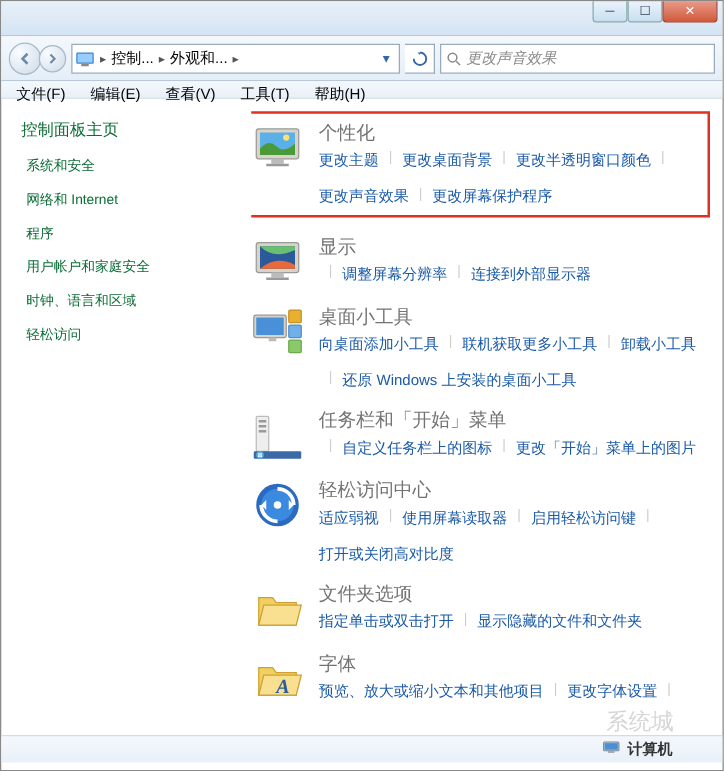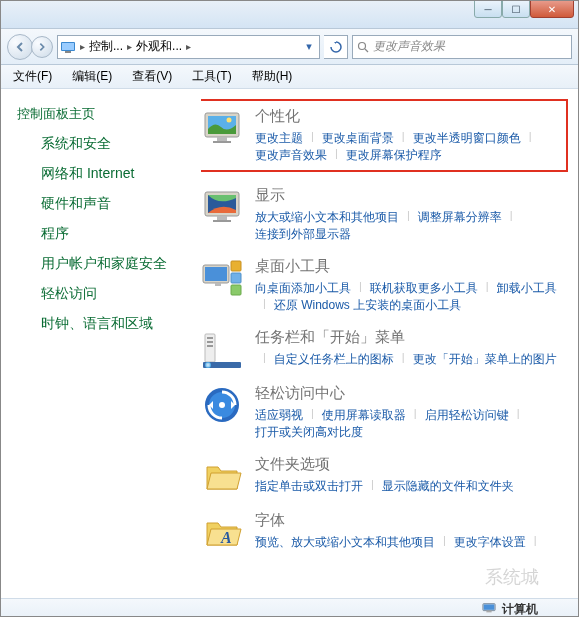--- a/index.html
+++ b/index.html
@@ -109,25 +109,25 @@
     background: #fff;
     display: flex;
     align-items: center;
     padding: 0 4px;
     color: #888;
     font-style: italic;
   }
   .search svg { margin-right: 4px; flex-shrink: 0; }
   
   .menubar {
-    height: 24px;
+    height: 14px;
     background: linear-gradient(to bottom, #f4f8fc, #e8f0f8);
     border-bottom: 1px solid #d0dce8;
     display: flex;
-    align-items: center;
+    align-items: flex-start;
     padding: 0 4px;
     gap: 4px;
   }
   .menu-item {
     padding: 2px 8px;
     cursor: default;
   }
   
   .body-split {
     display: flex;
@@ -139,22 +139,22 @@
     overflow: hidden;
   }
   .side-home {
     color: #0a6c34;
     font-size: 13px;
     display: block;
   }
   .side-link {
     display: block;
     color: #0a6c34;
-    font-size: 14px;
-    margin: 12px 0 12px 24px;
+    font-size: 11px;
+    margin: 12px 0 12px 4px;
   }
   .side-link.current {
     color: #000;
     font-weight: bold;
   }
   .main {
     flex: 1;
     padding: 10px 8px 10px 0;
     overflow: hidden;
   }
@@ -180,21 +180,21 @@
   }
   .cat-body { flex: 1; min-width: 0; }
   .cat-title {
     color: #737373;
     font-size: 15px;
     margin-bottom: 4px;
   }
   .cat-links {
     display: flex;
     flex-wrap: wrap;
-    row-gap: 0;
+    row-gap: 12px;
   }
   .cat-link {
     color: #1a5aa8;
     font-size: 12px;
     white-space: nowrap;
   }
   .cat-sep {
     color: #ccc;
     padding: 0 8px;
     font-size: 11px;
@@ -285,25 +285,24 @@
   <div class="menu-item">帮助(H)</div>
 </div>
 
 <div class="body-split">
 
   <div class="side">
     <a class="side-home">控制面板主页</a>
     <div id="side-items">
         <a class="side-link">系统和安全</a>
         <a class="side-link">网络和 Internet</a>
-        <a class="side-link">硬件和声音</a>
         <a class="side-link">程序</a>
         <a class="side-link">用户帐户和家庭安全</a>
+        <a class="side-link">时钟、语言和区域</a>
         <a class="side-link">轻松访问</a>
-        <a class="side-link">时钟、语言和区域</a>
       </div>
   </div>
 
   <div class="main">
     <div id="cats">
         <div class="cat highlight">
           <div class="cat-icon">
             <svg width="42" height="42" viewBox="0 0 42 42">
               <rect x="4" y="6" width="34" height="24" rx="2" fill="#d8d4c8" stroke="#999"></rect>
               <rect x="7" y="9" width="28" height="18" fill="#5bb0e8"></rect>
@@ -335,21 +334,20 @@
               <rect x="7" y="9" width="28" height="18" fill="#2a5a9a"></rect>
               <path d="M7 9 Q18 20 35 12 V9 Z" fill="#6ac070"></path>
               <path d="M7 27 Q20 16 35 24 V27 Z" fill="#e86a3a"></path>
               <rect x="16" y="30" width="10" height="4" fill="#bbb"></rect>
               <rect x="12" y="34" width="18" height="2" fill="#999"></rect>
             </svg>
           </div>
           <div class="cat-body">
             <div class="cat-title">显示</div>
             <div class="cat-links">
-              <a class="cat-link">放大或缩小文本和其他项目</a>
               <span class="cat-sep">|</span>
               <a class="cat-link">调整屏幕分辨率</a>
               <span class="cat-sep">|</span>
               <a class="cat-link">连接到外部显示器</a>
             </div>
           </div>
         </div>
         <div class="cat">
           <div class="cat-icon">
             <svg width="42" height="42" viewBox="0 0 42 42">

